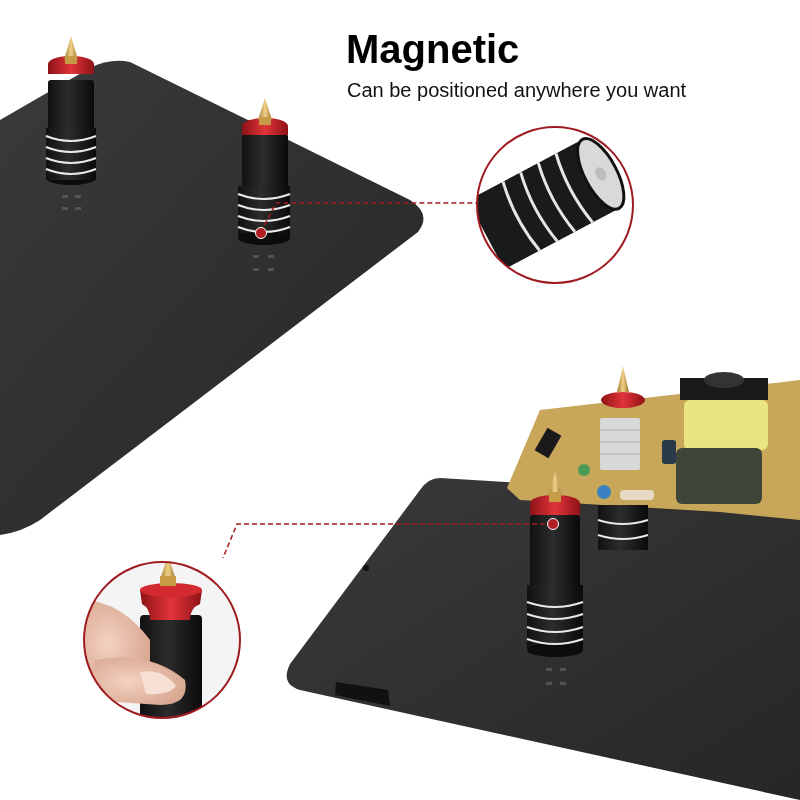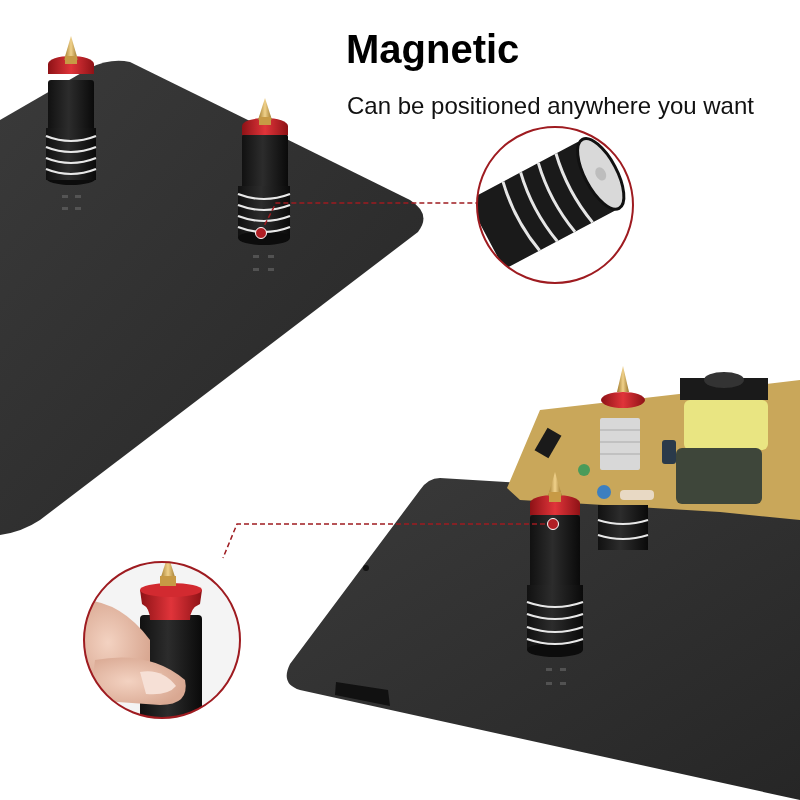--- a/index.html
+++ b/index.html
@@ -1,18 +1,18 @@
 <!DOCTYPE html>
 <html><head>
 <meta charset="utf-8">
 <style>
   html, body { margin:0; padding:0; background:#ffffff; }
   body { width:800px; height:800px; position:relative; overflow:hidden; font-family:"Liberation Sans", sans-serif; }
   .headline { position:absolute; left:346px; top:26px; font-size:40px; font-weight:bold; color:#000; letter-spacing:0px; line-height:46px;text-align:center; }
-  .subline { position:absolute; left:347px; top:76px; font-size:24px; color:#111; line-height:28px; white-space:nowrap;margin-top:16px; }
+  .subline { position:absolute; left:347px; top:76px; font-size:20px; color:#111; line-height:28px; white-space:nowrap; }
   svg.scene { position:absolute; left:0; top:0; }
 </style>
 </head>
 <body>
 
 <div class="headline">Magnetic</div>
 <div class="subline">Can be positioned anywhere you want</div>
 
 <svg class="scene" width="800" height="800" viewBox="0 0 800 800">
   <defs>

